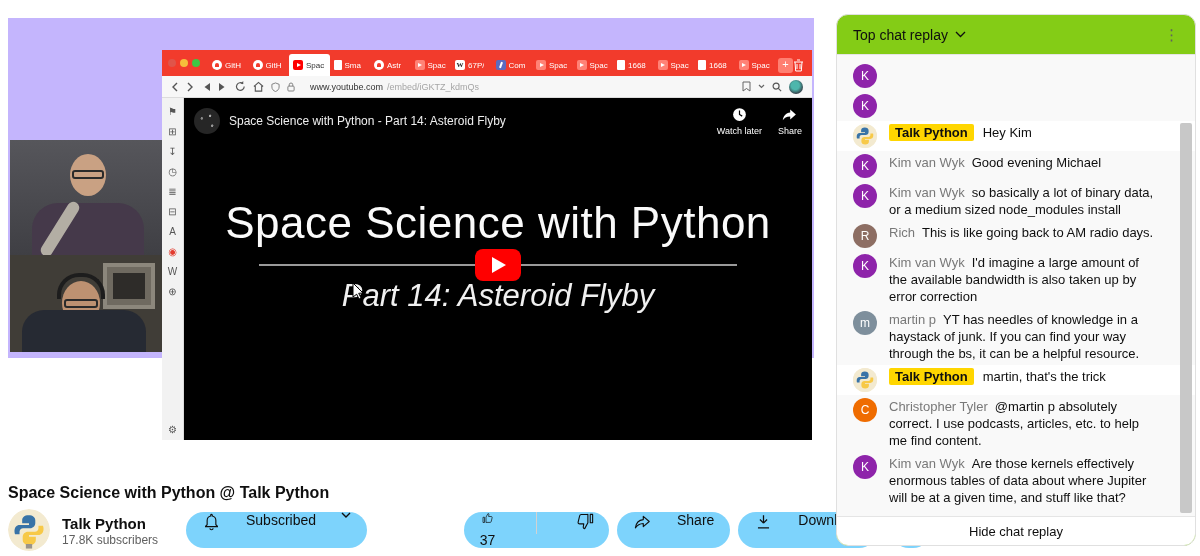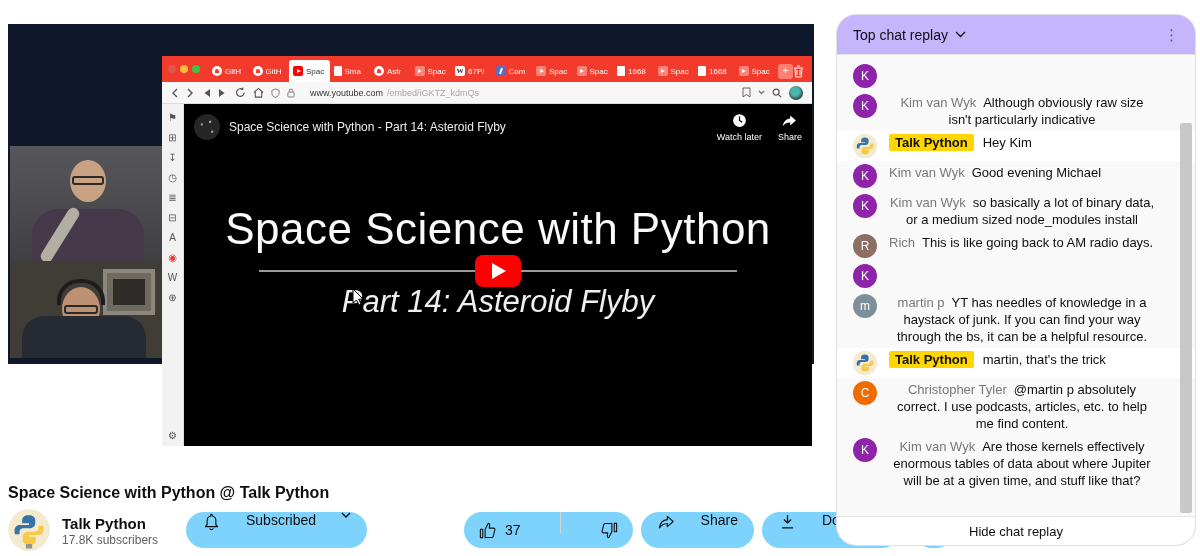--- a/index.html
+++ b/index.html
@@ -1,21 +1,21 @@
 <!DOCTYPE html>
 <html><head>
 <meta charset="utf-8">
 <style>
   * { box-sizing: border-box; margin: 0; padding: 0; }
   html,body { width:1200px; height:556px; }
   body { background:#fff; font-family:"Liberation Sans", sans-serif; position:relative; overflow:hidden; color:#0f0f0f; }
   svg { display:block; }
 
   
-  .player { position:absolute; left:8px; top:24px; width:806px; height:340px; background:#0f172a; }
+  .player { position:absolute; left:8px; top:18px; width:806px; height:340px; background:#c4b5fd; }
 
   .cam { position:absolute; left:2px; width:153px; overflow:hidden; }
   .cam1 { top:122px; height:115px; background:linear-gradient(#56565b,#3f3f44); }
   .cam2 { top:237px; height:97px; background:#403d37; }
   .head { position:absolute; border-radius:50%; }
   .cam1 .head { width:36px; height:42px; left:60px; top:14px; background:#c9a183; }
   .cam2 .head { width:38px; height:44px; left:52px; top:26px; background:#bd9171; }
   .glasses { position:absolute; border:2px solid #2a2a2a; border-radius:3px; }
   .cam1 .glasses { width:32px; height:9px; left:62px; top:30px; }
   .cam2 .glasses { width:34px; height:9px; left:54px; top:44px; }
@@ -86,26 +86,26 @@
   
   .vtitle { position:absolute; left:8px; top:484px; font-size:16px; font-weight:bold; }
   .chrow { position:absolute; left:8px; top:509px; display:flex; align-items:center; gap:12px; }
   .chavatar { width:42px; height:42px; border-radius:50%; overflow:hidden; flex:0 0 auto; }
   .chname { font-size:15px; font-weight:bold; line-height:19px; }
   .chsubs { font-size:12px; color:#606060; }
   .pill { height:36px; border-radius:18px; background:#7dd3fc; display:flex; align-items:flex-start; gap:25px; padding:0 16px; font-size:14px; font-weight:500; color:#0f0f0f; }
   .subscribed { position:absolute; left:186px; top:512px; }
   .actions { position:absolute; left:464px; top:512px; display:flex; align-items:center; gap:8px; }
   .likepill { padding:0; overflow:hidden; }
-  .seg { display:flex; align-items:center; gap:8px; padding:0 14px; height:100%; }
+  .seg { display:flex; align-items:center; gap:8px; padding:0 14px; height:100%;flex-direction:column; }
   .segdiv { width:1px; height:22px; background:#d2d2d2; }
   .morebtn { width:40px; justify-content:center; padding:0; font-size:15px; letter-spacing:1px; margin-left:6px; }
 
   
-  .chat { position:absolute; left:836px; top:14px; width:360px; height:532px; background:#c4b5fd; border:1px solid #e0e0e0; border-radius:20px; display:flex; flex-direction:column; overflow:hidden;text-align:center; }
+  .chat { position:absolute; left:836px; top:14px; width:360px; height:532px; background:#84cc16; border:1px solid #e0e0e0; border-radius:12px; display:flex; flex-direction:column; overflow:hidden; }
   .chat-header { flex:0 0 40px; display:flex; align-items:center; gap:7px; padding:0 16px; border-bottom:1px solid #e5e5e5; font-size:14px; }
   .kebab { margin-left:auto; color:#606060; font-size:15px; }
   .chat-body { flex:1; background:#f9f9f9; position:relative; overflow:hidden; padding-top:6px; }
   .msg { display:flex; padding:3px 40px 3px 16px; font-size:13px; line-height:17px; }
   .msg .avatar { width:24px; height:24px; border-radius:50%; flex:0 0 auto; margin-right:12px; color:#fff; font-size:12px; display:flex; align-items:center; justify-content:center; }
   .msg .python { display:none; background:#f3ead0; }
   .msg.owner .python { display:flex; }
   .msg.owner { background:#fff; }
   .author { color:#787878; margin-right:7px; }
   .msg.owner .author { background:#ffd600; color:#0f0f0f; font-weight:bold; padding:1px 6px; border-radius:2px; margin-right:9px; }
@@ -425,23 +425,20 @@
       
     
         <div class="msg">
           <span class="avatar letter" style="background: rgb(142, 36, 170);">K</span>
 
         </div>
       
         <div class="msg">
           <span class="avatar letter" style="background: rgb(142, 36, 170);">K</span>
 
-          <span class="mbody">
-            <span class="author">Kim van Wyk</span><span>Although obviously raw size isn't particularly indicative</span>
-          </span>
         </div>
       
         <div class="msg owner">
 
           <span class="avatar python">
             <svg width="24" height="24" viewBox="0 0 24 24">
               <circle cx="12" cy="12" r="12" fill="#f3ead0"></circle>
               <path d="M11.8 3.5c-2.5 0-3.7 1.1-3.7 3v1.7h3.9v.9H6.7c-1.9 0-3 1.4-3 3.6 0 .6.1 1.2.3 1.7h2.6V13c0-1.1.9-2 2-2h4c1.7 0 3-1.3 3-3V6.5c0-1.9-1.4-3-3.8-3z" fill="#3873a7"></path>
               <path d="M12.2 20.5c2.5 0 3.7-1.1 3.7-3v-1.7H12v-.9h5.3c1.9 0 3-1.4 3-3.6 0-.6-.1-1.2-.3-1.7h-2.6V11c0 1.1-.9 2-2 2h-4c-1.7 0-3 1.3-3 3v1.5c0 1.9 1.4 3 3.8 3z" fill="#f7c948"></path>
             </svg>
@@ -471,20 +468,23 @@
           <span class="avatar letter" style="background: rgb(141, 110, 99);">R</span>
 
           <span class="mbody">
             <span class="author">Rich</span><span>This is like going back to AM radio days.</span>
           </span>
         </div>
       
         <div class="msg">
           <span class="avatar letter" style="background: rgb(142, 36, 170);">K</span>
 
+          <span class="mbody">
+            <span class="author">Kim van Wyk</span><span>I'd imagine a large amount of the available bandwidth is also taken up by error correction</span>
+          </span>
         </div>
       
         <div class="msg">
           <span class="avatar letter" style="background: rgb(126, 143, 156);">m</span>
 
           <span class="mbody">
             <span class="author">martin p</span><span>YT has needles of knowledge in a haystack of junk. If you can find your way through the bs, it can be a helpful resource.</span>
           </span>
         </div>
       

